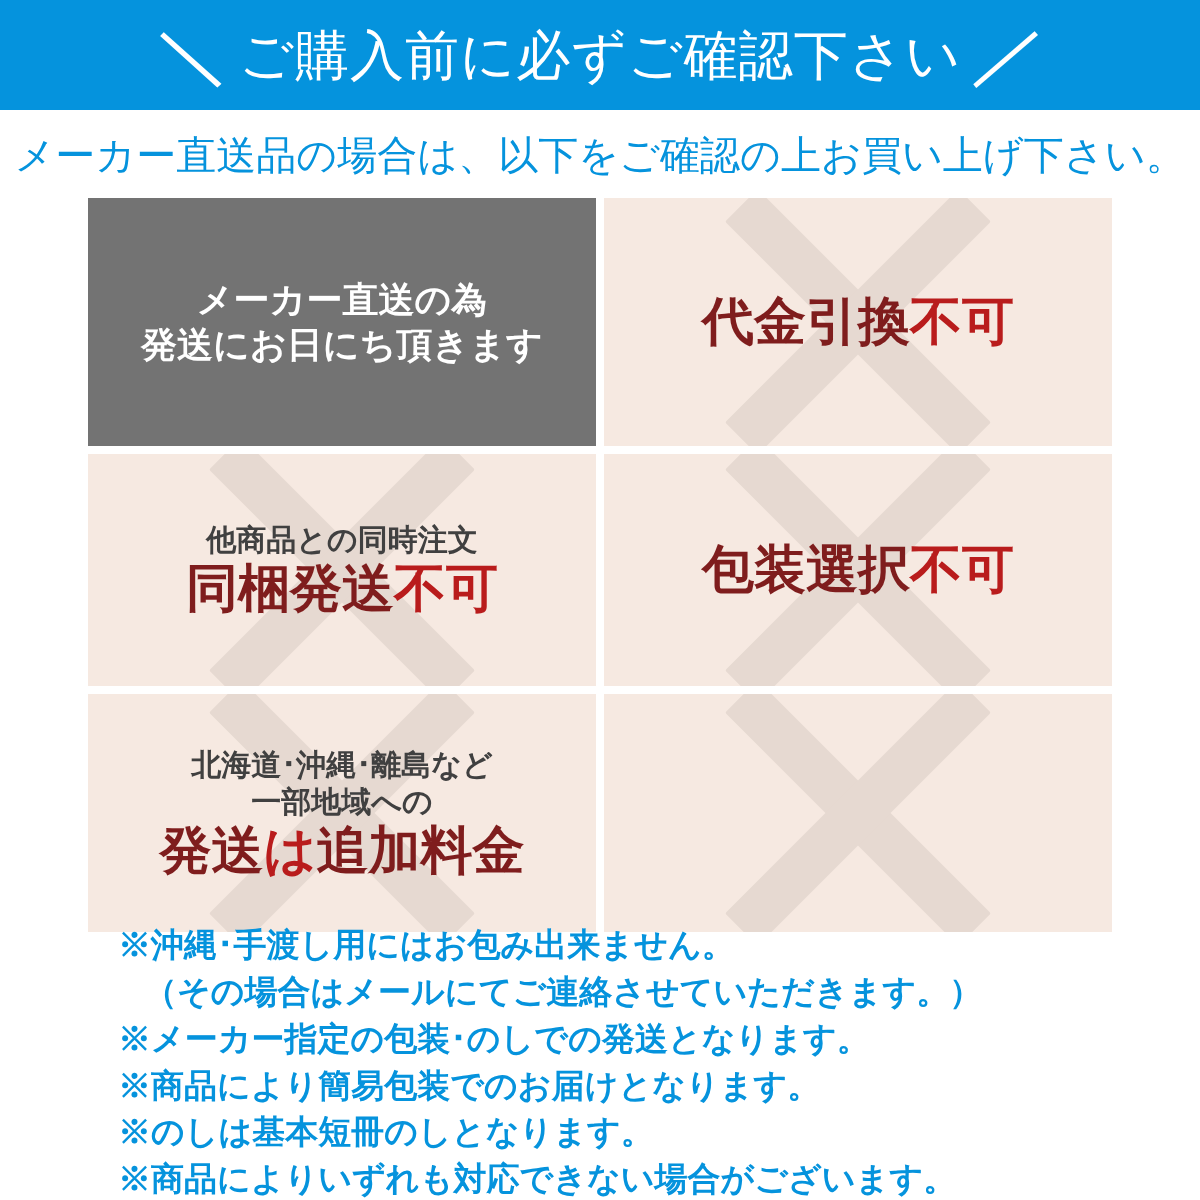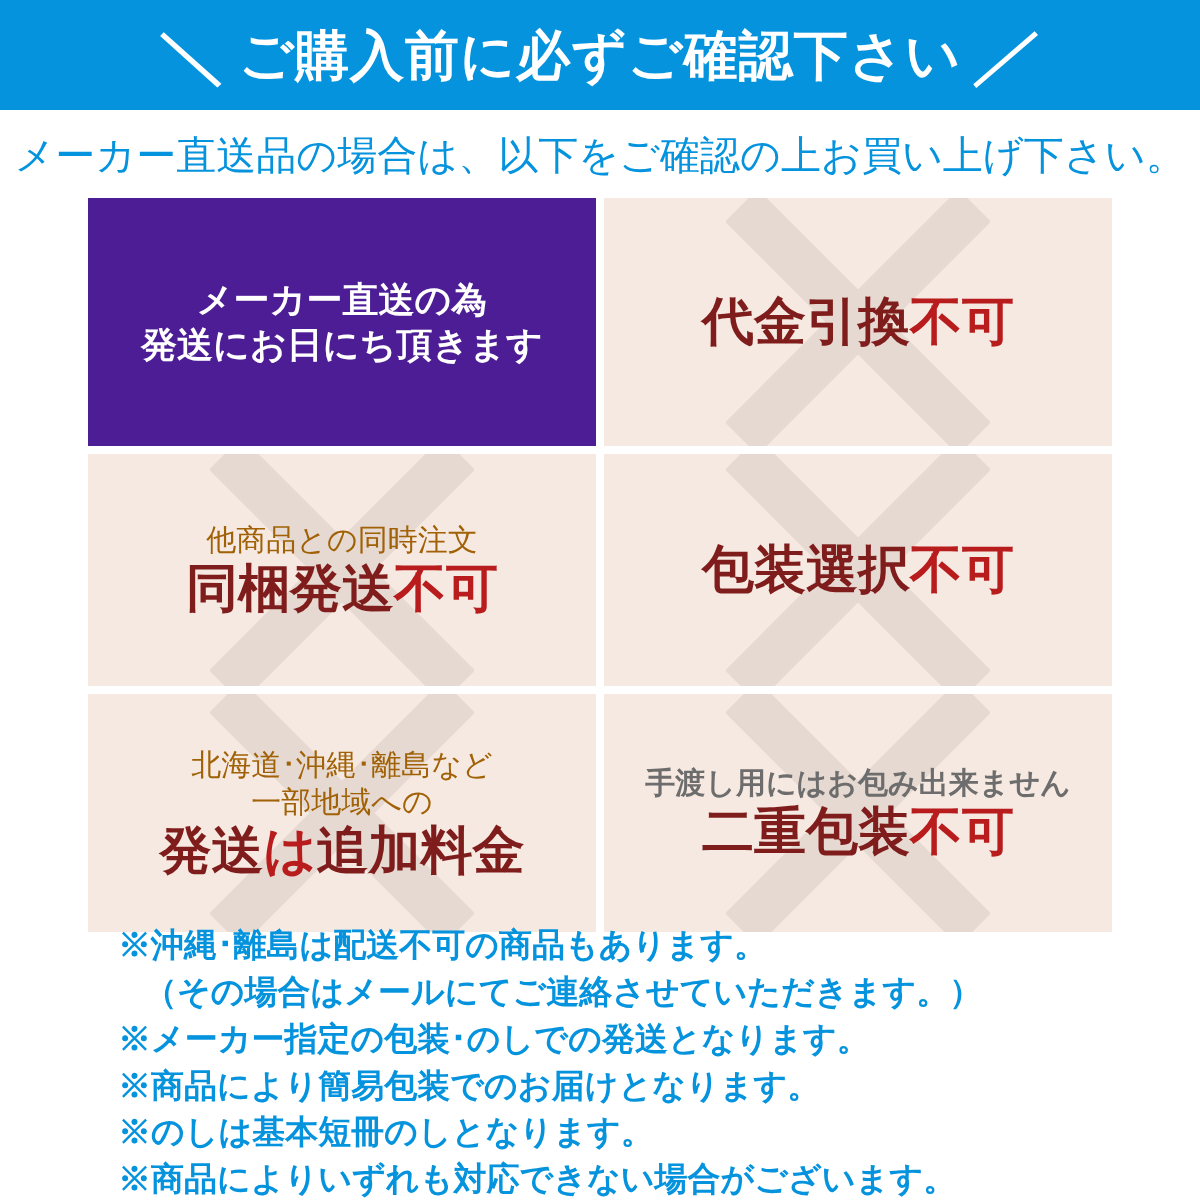--- a/index.html
+++ b/index.html
@@ -44,21 +44,21 @@
     font-size: 62px;
     font-weight: bold;
     line-height: 1;
     display: block;
   }
   .slash.left  { transform: skewX(14deg); }
   .slash.right { transform: skewX(-14deg); }
   .header-title {
     color: #ffffff;
     font-size: 54px;
-    font-weight: bold;
+    font-weight: normal;
     letter-spacing: 1px;
     white-space: nowrap;
     line-height: 1;
   }
 
   
   .lead {
     position: absolute;
     left: 0;
     top: 128px;
@@ -86,21 +86,21 @@
     position: relative;
     background: #f6e9e1;
     overflow: hidden;
     display: flex;
     flex-direction: column;
     align-items: center;
     justify-content: center;
     text-align: center;
   }
   .cell.blue {
-    background: #4c1d95;
+    background: #737373;
   }
 
   
   .xmark {
     position: absolute;
     left: 50%;
     top: 50%;
     width: 330px;
     height: 330px;
     transform: translate(-50%, -50%);
@@ -126,23 +126,23 @@
   }
 
   .white-line {
     color: #ffffff;
     font-size: 36px;
     font-weight: bold;
     white-space: nowrap;
   }
 
   .small-line {
-    color: #a16207;
+    color: #404040;
     font-size: 30px;
-    font-weight: normal;
+    font-weight: bold;
     white-space: nowrap;
   }
   .small-line.gray {
     color: #6d6d6d;
     font-weight: bold;
   }
   .big-line {
     font-size: 52px;
     font-weight: bold;
     white-space: nowrap;
@@ -246,32 +246,26 @@
           <span class="red">発送</span><span class="gray">は</span><span class="red">追加料金</span>
         </div>
       </div>
     </div>
 
     <div class="cell">
       <div class="xmark">
           <span class="a"></span>
           <span class="b"></span>
         </div>
-      <div class="cell-content">
-        <div class="small-line gray">手渡し用にはお包み出来ません</div>
-        <div class="big-line">
-          <span class="red">二重包装</span><span class="gray">不可</span>
-        </div>
-      </div>
     </div>
 
   </div>
 
   <div class="notes">
-    <div class="note">※沖縄･離島は配送不可の商品もあります。</div>
+    <div class="note">※沖縄･手渡し用にはお包み出来ません。</div>
     <div class="note indent">（その場合はメールにてご連絡させていただきます。）</div>
     <div class="note">※メーカー指定の包装･のしでの発送となります。</div>
     <div class="note">※商品により簡易包装でのお届けとなります。</div>
     <div class="note">※のしは基本短冊のしとなります。</div>
     <div class="note">※商品によりいずれも対応できない場合がございます。</div>
   </div>
 
 </div>
 
 </body></html>

